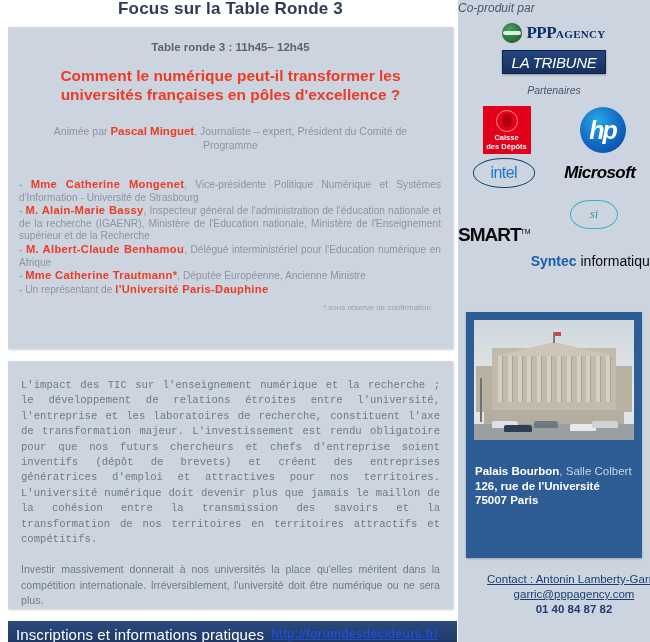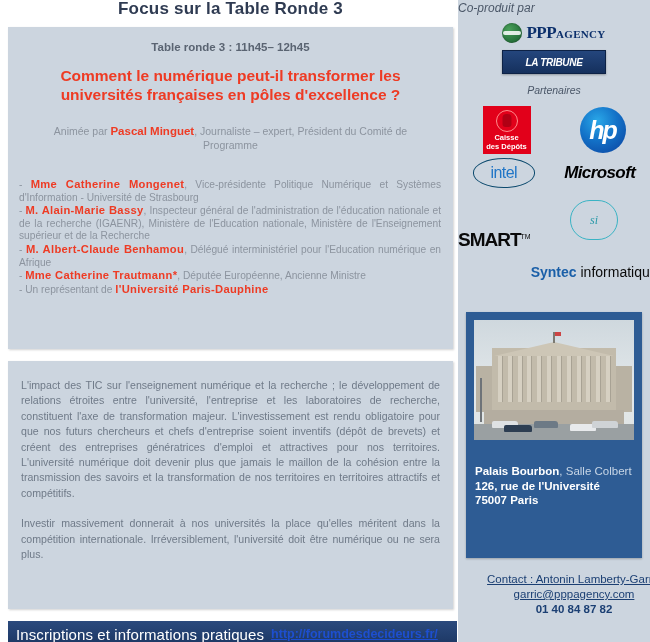--- a/index.html
+++ b/index.html
@@ -54,21 +54,21 @@
   .sp.nojust { text-align:left; }
   .note {
     text-align:right; color:#9aa2ac; font-size:8px; font-style:normal;
     padding-right:10px; margin-top:7px;
   }
 
   .body-txt {
     color:#6f7a88; font-size:10.6px; line-height:15.4px;
     text-align:justify; padding:0 13px;
   }
-  .body-txt.first { margin-top:17px; }
+  .body-txt.first { margin-top:17px;font-family:Liberation Mono, monospace; }
   .body-txt.second { margin-top:15px; }
 
   .bottom-bar {
     position:absolute; left:8px; top:616px; width:449px; height:26px;
     background: linear-gradient(180deg,#2b4a7d 0%,#234070 50%,#1c3560 100%);
     display:flex; align-items:center; padding-left:8px;
   }
   .bottom-bar .bb-label { color:#ffffff; font-size:15px; letter-spacing:.1px; }
   .bottom-bar .bb-url {
     color:#1d4fd0; font-size:12.5px; font-weight:bold; text-decoration:underline;
@@ -100,21 +100,21 @@
 
   
   .tribune {
     margin:7px auto 0; width:104px; height:24px;
     background: linear-gradient(180deg,#1d3f77 0%,#16305e 60%,#102murky 100%);
     background: linear-gradient(180deg,#24467d 0%,#15305d 100%);
     border:1px solid #0d2246;
     display:flex; align-items:center; justify-content:center;
     box-shadow:0 1px 2px rgba(0,0,0,.3);
   }
-  .tribune span { color:#fff; font-weight:bold; font-size:10px; letter-spacing:-.3px; font-style:italic; }
+  .tribune span { color:#fff; font-weight:normal; font-size:15px; letter-spacing:-.3px; font-style:italic; }
 
   
   .pgrid { margin-top:10px; }
   .prow { display:flex; align-items:center; justify-content:space-around; margin-top:4px; }
 
   .caisse {
     width:48px; height:48px; background:#e2001a; position:relative;
     display:flex; flex-direction:column; align-items:center; justify-content:flex-end;
     padding-bottom:3px;
   }
@@ -141,21 +141,21 @@
   }
   .intel span { color:#2176c7; font-size:16px; letter-spacing:-.6px; }
 
   .msft { color:#000; font-weight:bold; font-style:italic; font-size:17px; letter-spacing:-.6px; }
 
   .smart { color:#0a0a0a; font-weight:bold; font-size:19px; letter-spacing:-1px; }
   .smart sup { font-size:7px; font-weight:normal; letter-spacing:0; }
 
   .syntec-wrap { text-align:center; }
   .syntec-si {
-    width:48px; height:40px; margin:0 auto 1px; border-radius:50%/60%;
+    width:48px; height:29px; margin:0 auto 1px; border-radius:50%/60%;
     border:1.4px solid #39b3c4; display:flex; align-items:center; justify-content:center;
   }
   .syntec-si span { font-family:"Liberation Serif", serif; font-style:italic; color:#2b9aa9; font-size:12px; }
   .syntec-t { font-size:14px; color:#0b0b0b; white-space:nowrap;margin-top:24px; }
   .syntec-t b { color:#1a5fa8; }
 
   
   .photo-card {
     position:absolute; left:8px; top:312px; width:176px; height:246px;
     background:#2e5c94; box-shadow:0 1px 2px rgba(0,0,0,.25);
@@ -228,20 +228,21 @@
         </div>
         <div class="sp">
           <span>- </span><b>M. Albert-Claude Benhamou</b><span>, Délégué interministériel pour l'Education numérique en Afrique</span>
         </div>
         <div class="sp nojust">
           <span>- </span><b>Mme Catherine Trautmann*</b><span>, Députée Européenne, Ancienne Ministre</span>
         </div>
         <div class="sp nojust">
           <span>-  Un représentant de </span><b>l'Université Paris-Dauphine</b>
         </div>
+        <div class="note">* sous réserve de confirmation</div>
       </div>
     </div>
 
     <div class="panel-b">
       <div class="body-txt first">L'impact des TIC sur l'enseignement numérique et la recherche ; le développement de relations étroites entre l'université, l'entreprise et les laboratoires de recherche, constituent l'axe de transformation majeur. L'investissement est rendu obligatoire pour que nos futurs chercheurs et chefs d'entreprise soient inventifs (dépôt de brevets) et créent des entreprises génératrices d'emploi et attractives pour nos territoires. L'université numérique doit devenir plus que jamais le maillon de la cohésion entre la transmission des savoirs et la transformation de nos territoires en territoires attractifs et compétitifs.</div>
       <div class="body-txt second">Investir massivement donnerait à nos universités la place qu'elles méritent dans la compétition internationale. Irréversiblement, l'université doit être numérique ou ne sera plus.</div>
     </div>
 
     <div class="bottom-bar">
       <span class="bb-label">Inscriptions et informations pratiques</span>

